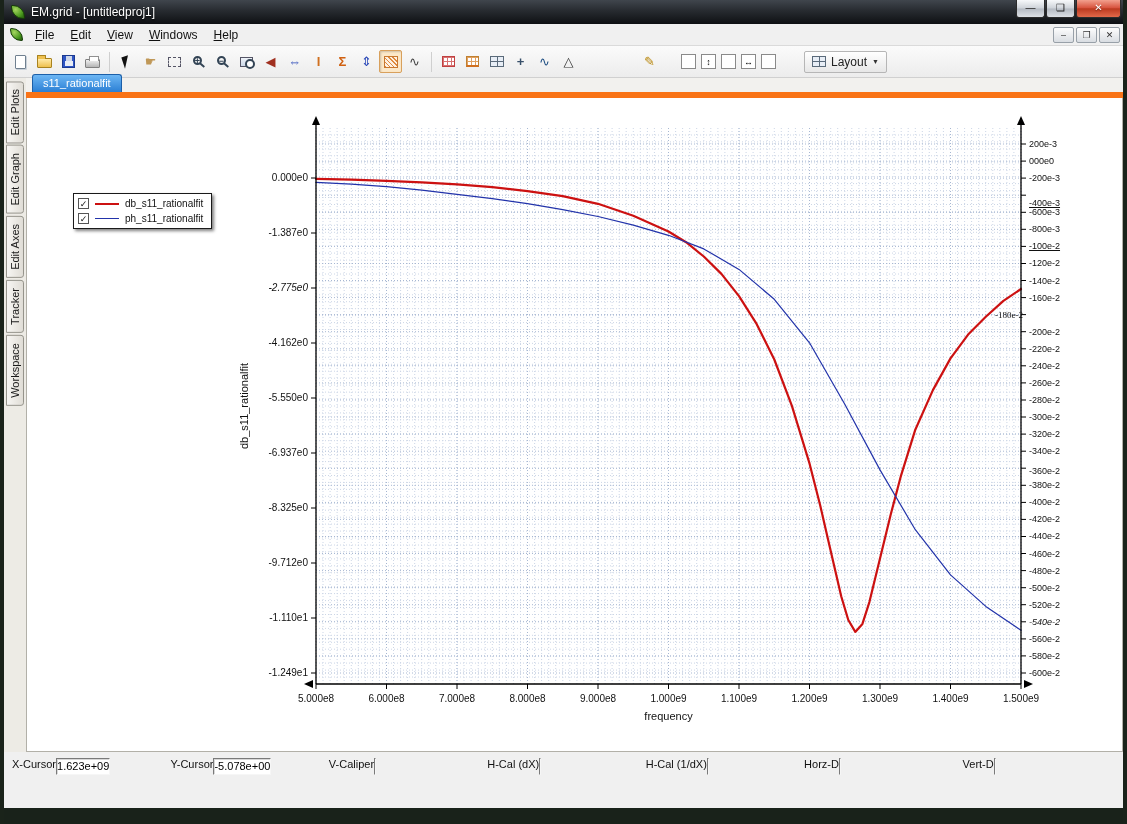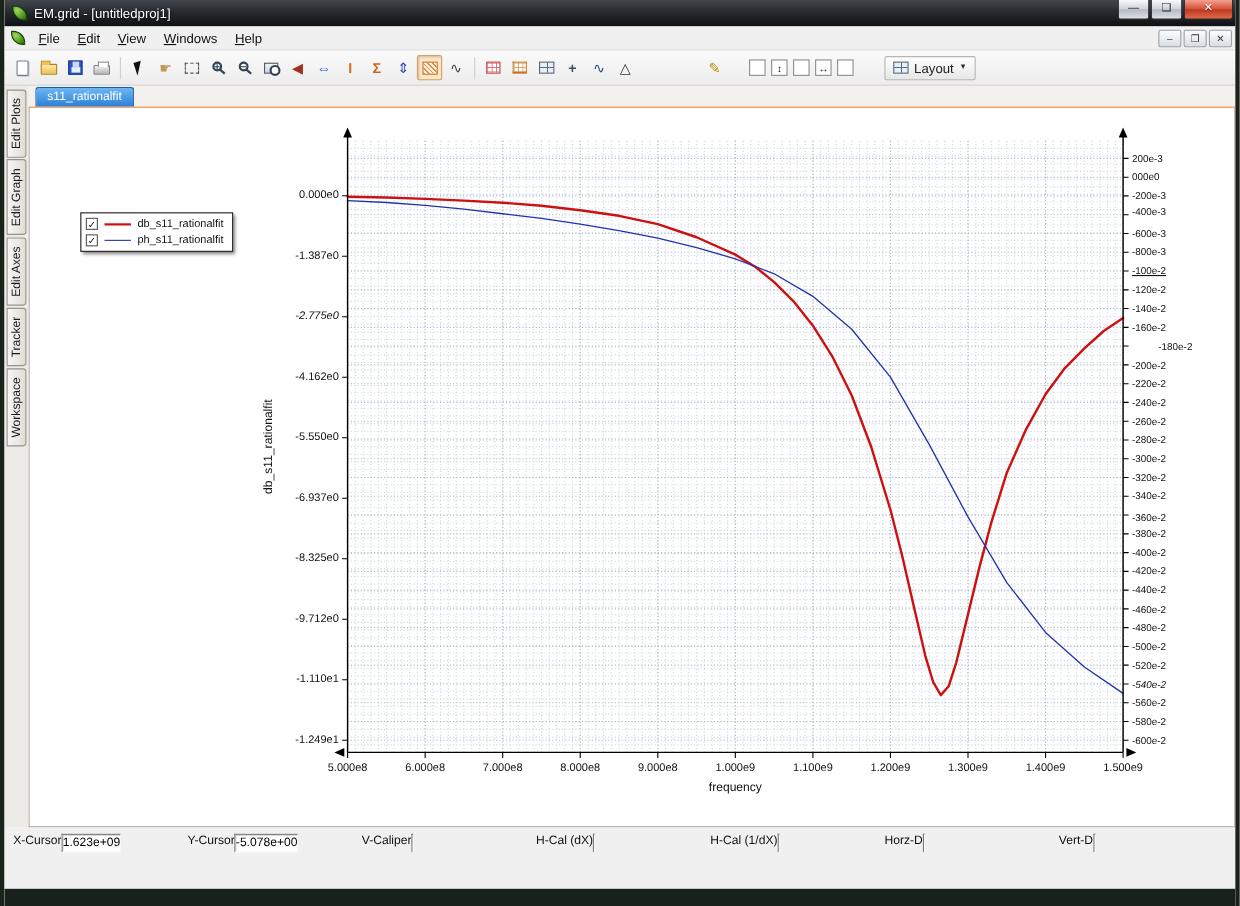--- a/index.html
+++ b/index.html
@@ -62,21 +62,21 @@
   .layoutbtn{width:auto;height:22px;padding:0 7px;gap:5px;display:flex;align-items:center;font-size:12px;color:#222;
     border:1px solid #b6b6b6;border-radius:2px;background:linear-gradient(#ffffff,#e7e7e7)}
   .caret{font-size:7px;color:#333}
   
   .content{flex:1;display:flex;min-height:0}
   .side-strip{width:22px;background:#edebe5;display:flex;flex-direction:column;align-items:center;padding-top:2px}
   .side-tab{writing-mode:vertical-rl;transform:rotate(180deg);font-size:11px;color:#1a1a1a;
     background:linear-gradient(90deg,#e0ddd6,#f7f6f3);border:1px solid #96948c;border-radius:3px 0 0 3px;
     padding:7px 2px;margin:1px 0;white-space:nowrap}
   .client-col{flex:1;display:flex;flex-direction:column;min-width:0}
-  .tabbar{height:20px;background:#f2f1ee;border-bottom:1px solid #f97316;display:flex;align-items:flex-end;padding-left:6px}
+  .tabbar{height:20px;background:#f2f1ee;border-bottom:6px solid #f97316;display:flex;align-items:flex-end;padding-left:6px}
   .plot-tab{background:linear-gradient(#6cb6f4,#2b7fd4);color:#fff;font-size:11px;padding:2px 10px 3px;
     border:1px solid #1c5fa8;border-bottom:none;border-radius:3px 3px 0 0}
   .plot-client{flex:1;position:relative;background:#fff;border:1px solid #b2b0a8;border-top:none;overflow:hidden}
   #plot-svg{position:absolute;left:289px;top:30px;overflow:visible}
   .tick{position:absolute;font-size:10px;color:#111;white-space:nowrap}
   .tick.right{font-size:9px}
   .tick.left{text-align:right}
   .tick.bottom{text-align:center}
   .xlabel{position:absolute;left:289px;top:612px;width:705px;text-align:center;font-size:11px;color:#111}
   .ylabel{position:absolute;left:217px;top:308px;transform:translate(-50%,-50%) rotate(-90deg);
@@ -270,28 +270,28 @@
           <div class="tick left" style="left: 217px; top: 239px; width: 64px;">-4.162e0</div>
           <div class="tick left" style="left: 217px; top: 294px; width: 64px;">-5.550e0</div>
           <div class="tick left" style="left: 217px; top: 349px; width: 64px;">-6.937e0</div>
           <div class="tick left" style="left: 217px; top: 404px; width: 64px;">-8.325e0</div>
           <div class="tick left" style="left: 217px; top: 459px; width: 64px;">-9.712e0</div>
           <div class="tick left" style="left: 217px; top: 514px; width: 64px;">-1.110e1</div>
           <div class="tick left" style="left: 217px; top: 569px; width: 64px;">-1.249e1</div>
           <div class="tick right" style="left: 1002px; top: 41px;">200e-3</div>
           <div class="tick right" style="left: 1002px; top: 58.0645px;">000e0</div>
           <div class="tick right" style="left: 1002px; top: 75.129px;">-200e-3</div>
-          <div class="tick right" style="left: 1002px; top: 89px;">-400e-3</div>
+          <div class="tick right" style="left: 1002px; top: 100px; text-decoration: underline;">-400e-3</div>
           <div class="tick right" style="left: 1002px; top: 109.258px;">-600e-3</div>
           <div class="tick right" style="left: 1002px; top: 126.323px;">-800e-3</div>
           <div class="tick right" style="left: 1002px; top: 143.387px; text-decoration: underline;">-100e-2</div>
           <div class="tick right" style="left: 1002px; top: 160.452px;">-120e-2</div>
           <div class="tick right" style="left: 1002px; top: 177.516px;">-140e-2</div>
           <div class="tick right" style="left: 1002px; top: 194.581px;">-160e-2</div>
-          <div class="tick right" style="left: 1026px; top: 211.645px;">-180e-2</div>
+          <div class="tick right" style="left: 968px; top: 211.645px; font-family: Liberation Serif, serif;">-180e-2</div>
           <div class="tick right" style="left: 1002px; top: 228.71px;">-200e-2</div>
           <div class="tick right" style="left: 1002px; top: 245.774px;">-220e-2</div>
           <div class="tick right" style="left: 1002px; top: 262.839px;">-240e-2</div>
           <div class="tick right" style="left: 1002px; top: 279.903px;">-260e-2</div>
           <div class="tick right" style="left: 1002px; top: 296.968px;">-280e-2</div>
           <div class="tick right" style="left: 1002px; top: 314.032px;">-300e-2</div>
           <div class="tick right" style="left: 1002px; top: 331.097px;">-320e-2</div>
           <div class="tick right" style="left: 1002px; top: 348.161px;">-340e-2</div>
           <div class="tick right" style="left: 1002px; top: 368px;">-360e-2</div>
           <div class="tick right" style="left: 1002px; top: 382.29px;">-380e-2</div>

